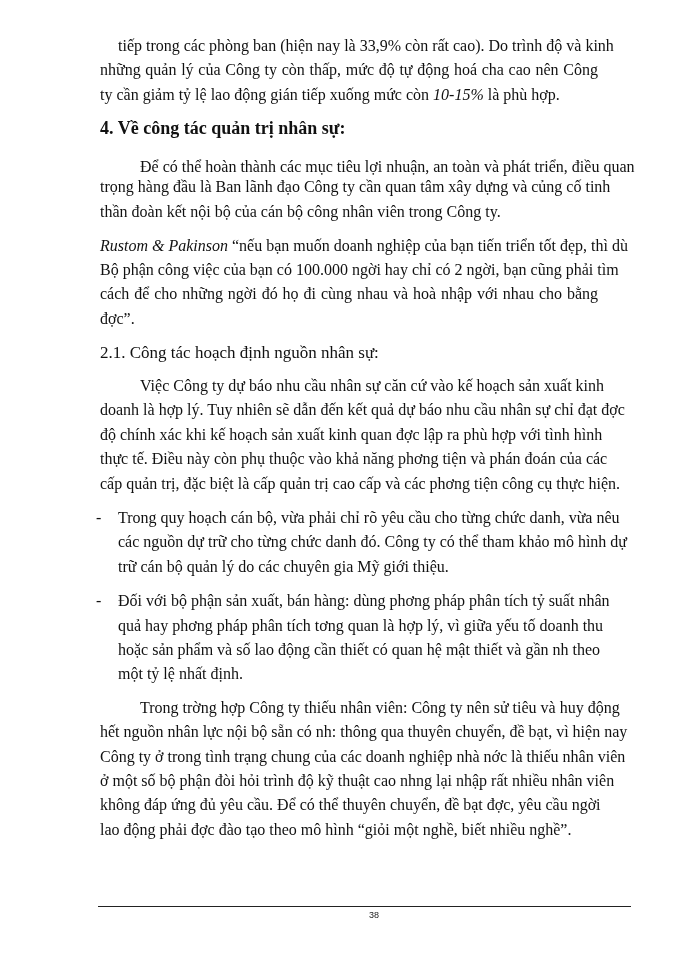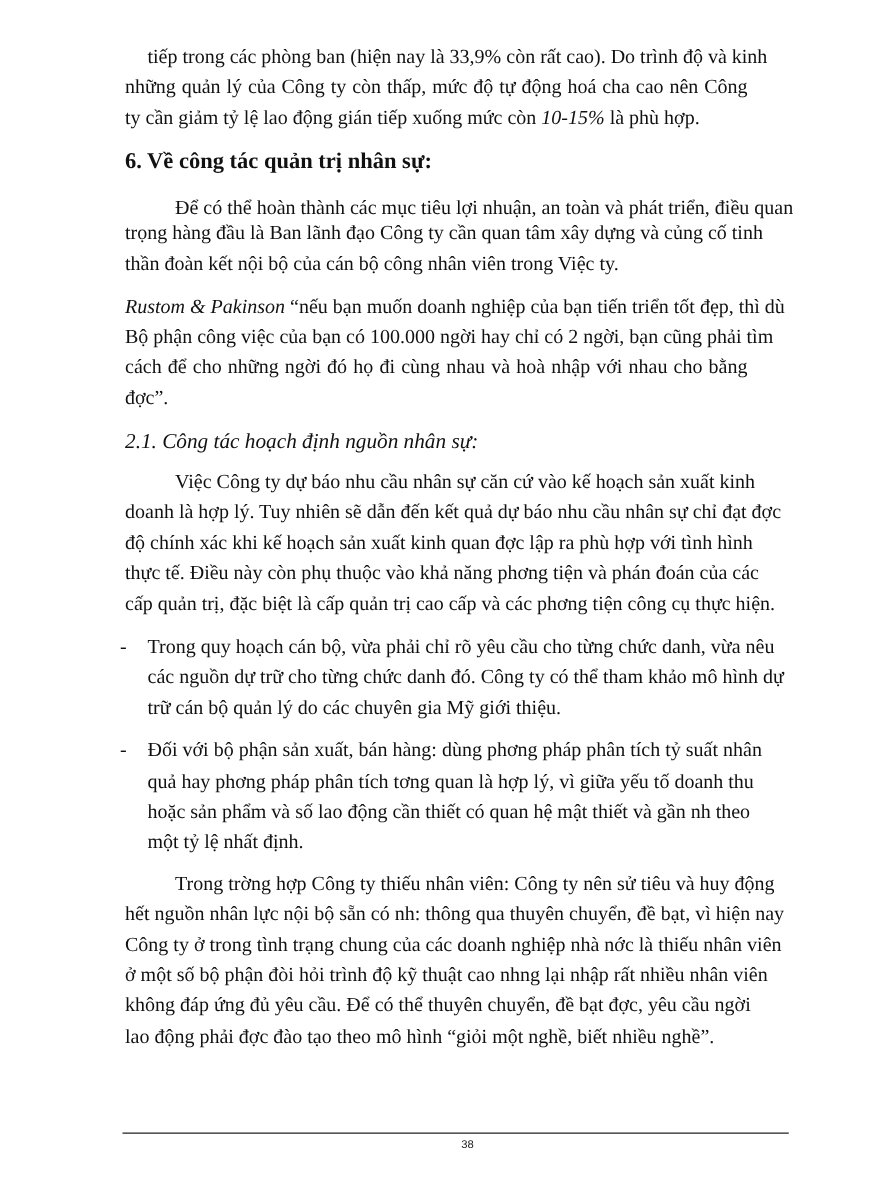--- a/index.html
+++ b/index.html
@@ -6,40 +6,40 @@
   body { width: 700px; height: 960px; position: relative; overflow: hidden;
          font-family: "Liberation Serif", "DejaVu Serif", serif; color: #111; }
   .line { position: absolute; left: 100px; width: 498px; font-size: 16px; line-height: 20px;
           white-space: nowrap; text-align: justify; text-align-last: justify; }
   .line.last { text-align-last: left; }
   .ind1 { left: 118px; width: 480px; }
   .ind2 { left: 140px; width: 458px; }
   .bul { left: 118px; width: 480px; }
   .dash { position: absolute; left: 96px; font-size: 16px; line-height: 20px; }
   .h2 { position: absolute; left: 100px; font-size: 18px; font-weight: bold; line-height: 22px; }
-  .h3 { position: absolute; left: 100px; font-size: 17px; font-style: italic; line-height: 22px; }
+  .h3 { position: absolute; left: 100px; font-size: 17px; line-height: 22px; }
   i { font-style: italic; }
   .footer-rule { position: absolute; left: 98px; top: 906px; width: 533px; height: 1px; background: #222; }
   .page-num { position: absolute; left: 0; width: 700px; text-align: center; left: 24px; top: 910px;
               font-family: "Liberation Sans", "DejaVu Sans", sans-serif; font-size: 9px; color: #222; }
 </style>
 </head>
 <body>
 
 <div>
 
   <div class="line ind1" style="top:36px">tiếp trong các phòng ban (hiện nay là 33,9% còn rất cao). Do trình độ và kinh</div>
   <div class="line" style="top:60px">những quản lý của Công ty còn thấp, mức độ tự động hoá cha   cao nên Công</div>
   <div class="line last" style="top:85px"><span>ty cần giảm tỷ lệ lao động gián tiếp xuống mức còn </span><i>10-15%</i><span> là phù hợp.</span></div>
 
-  <div class="h2" style="top:117px">6. Về công tác quản trị nhân sự:</div>
+  <div class="h2" style="top:117px">4. Về công tác quản trị nhân sự:</div>
 
   <div class="line ind2" style="top:157px">Để có thể hoàn thành các mục tiêu lợi nhuận, an toàn và phát triển, điều quan</div>
   <div class="line" style="top:177px">trọng hàng đầu là Ban lãnh đạo Công ty cần quan tâm xây dựng và củng cố tinh</div>
-  <div class="line last" style="top:202px">thần đoàn kết nội bộ của cán bộ công nhân viên trong Việc ty.</div>
+  <div class="line last" style="top:202px">thần đoàn kết nội bộ của cán bộ công nhân viên trong Công ty.</div>
 
   <div class="line" style="top:236px"><i>Rustom &amp; Pakinson</i><span> “nếu bạn muốn doanh nghiệp của bạn tiến triển tốt đẹp, thì dù</span></div>
   <div class="line" style="top:260px">Bộ phận công việc của bạn có 100.000 ngời   hay chỉ có 2 ngời,   bạn cũng phải tìm</div>
   <div class="line" style="top:284px">cách để cho những ngời   đó họ đi cùng nhau và hoà nhập với nhau cho bằng</div>
   <div class="line last" style="top:309px">đợc”.</div>
 
   <div class="h3" style="top:342px">2.1. Công tác hoạch định nguồn nhân sự:</div>
 
   <div class="line ind2" style="top:376px">Việc Công ty dự báo nhu cầu nhân sự căn cứ vào kế hoạch sản xuất kinh</div>
   <div class="line" style="top:400px">doanh là hợp lý. Tuy nhiên sẽ dẫn đến kết quả dự báo nhu cầu nhân sự chỉ đạt đợc</div>

